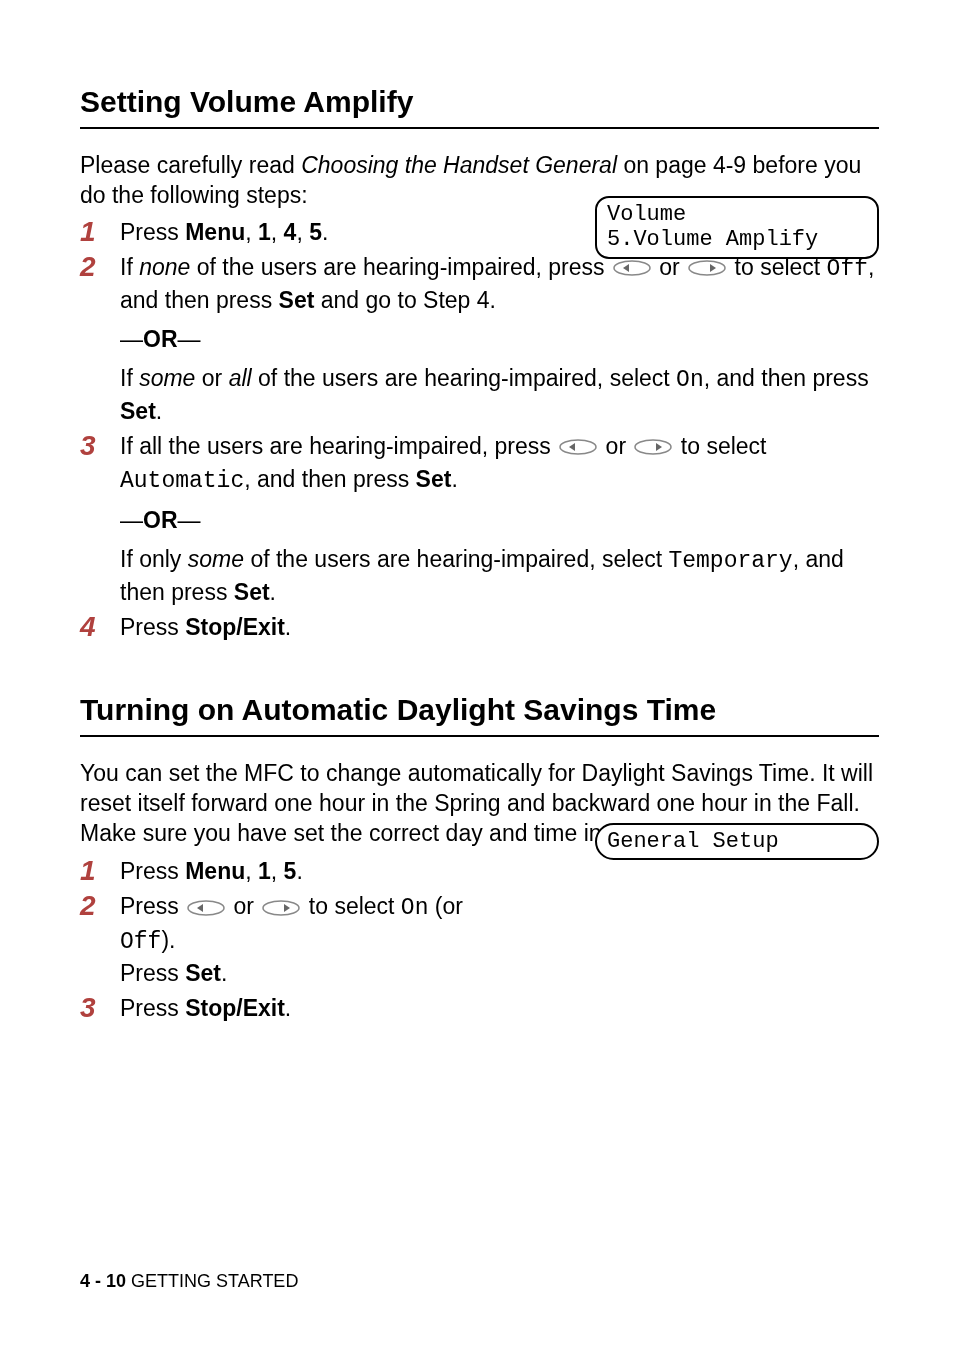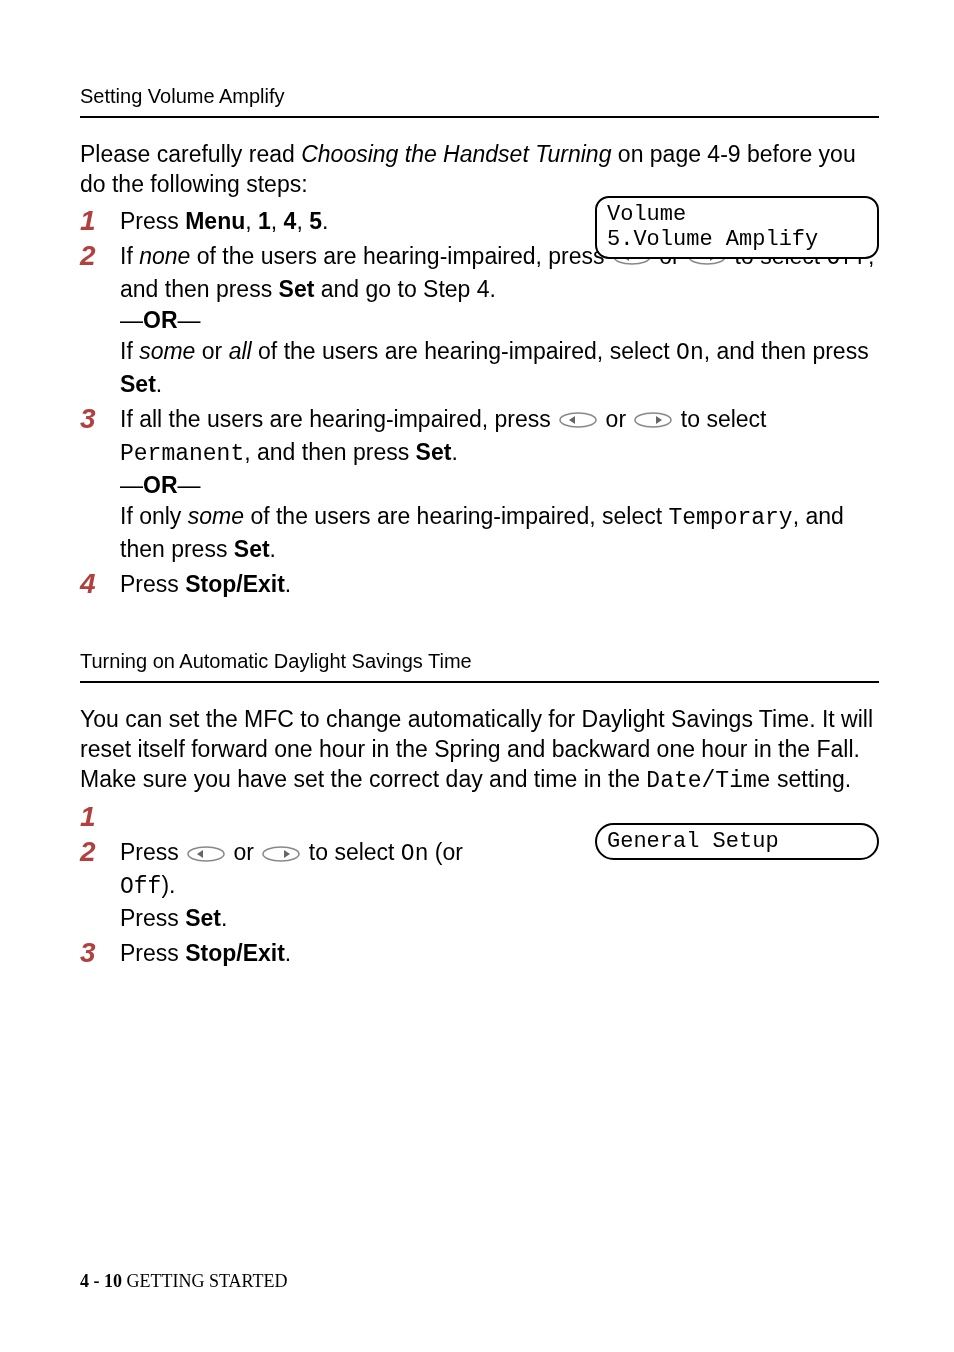--- a/index.html
+++ b/index.html
@@ -9,22 +9,22 @@
     }
     body {
       width: 954px;
       height: 1352px;
       background: white;
       font-family: Arial, Helvetica, sans-serif;
       padding: 85px 75px 50px 80px;
       position: relative;
     }
     .section-heading {
-      font-size: 20px;
-      font-weight: normal;
+      font-size: 30px;
+      font-weight: bold;
       border-bottom: 2px solid #000;
       padding-bottom: 8px;
       margin-bottom: 22px;
     }
     .intro-text {
       font-size: 23px;
       line-height: 1.3;
       margin-bottom: 6px;
     }
     .italic {
@@ -71,36 +71,35 @@
     .display-box-1 {
       right: 75px;
       top: 196px;
     }
     .display-box-2 {
       right: 75px;
       top: 823px;
       border-radius: 22px;
     }
     .or-text {
-      margin: 0 0;
+      margin: 8px 0;
     }
     .section-gap {
       margin-top: 50px;
     }
     .nav-icon {
       display: inline-block;
       vertical-align: middle;
       margin: 0 2px;
     }
     .footer {
       position: absolute;
       bottom: 60px;
       left: 80px;
       font-size: 18px;
-      font-family: Liberation Serif, serif;
     }
     .footer-page {
       font-weight: bold;
     }
     .step1-limited {
       max-width: 380px;
     }
     .step2a-limited {
       max-width: 370px;
     }
@@ -109,21 +108,21 @@
 <body>
 
 <h2 class="section-heading">Setting Volume Amplify</h2>
 
 <div class="display-box display-box-1">
   <div>Volume</div>
   <div>5.Volume Amplify</div>
 </div>
 
 <p class="intro-text">
-  <span>Please carefully read </span><span class="italic">Choosing the Handset Turning</span><span> on page 4-9 before you do the following steps:</span>
+  <span>Please carefully read </span><span class="italic">Choosing the Handset General</span><span> on page 4-9 before you do the following steps:</span>
 </p>
 
 <ol class="step-list">
   <li class="step-item">
     <div class="step-number">1</div>
     <div class="step-body step1-limited">
       <span>Press </span><span class="bold">Menu</span><span>, </span><span class="bold">1</span><span>, </span><span class="bold">4</span><span>, </span><span class="bold">5</span><span>.</span>
     </div>
   </li>
   <li class="step-item">
@@ -147,21 +146,21 @@
   <li class="step-item">
     <div class="step-number">3</div>
     <div class="step-body">
       <div>
         <span>If all the users are hearing-impaired, press </span><span class="nav-icon"><svg width="38" height="16" viewBox="0 0 38 16">
               <ellipse cx="19" cy="8" rx="18" ry="7" fill="none" stroke="#888" stroke-width="1.5"></ellipse>
               <path d="M 10 8 L 16 4 L 16 12 Z" fill="#666"></path>
             </svg></span><span> or </span><span class="nav-icon"><svg width="38" height="16" viewBox="0 0 38 16">
               <ellipse cx="19" cy="8" rx="18" ry="7" fill="none" stroke="#888" stroke-width="1.5"></ellipse>
               <path d="M 28 8 L 22 4 L 22 12 Z" fill="#666"></path>
-            </svg></span><span> to select </span><span class="mono">Permanent</span><span>, and then press </span><span class="bold">Set</span><span>.</span>
+            </svg></span><span> to select </span><span class="mono">Automatic</span><span>, and then press </span><span class="bold">Set</span><span>.</span>
       </div>
       <div class="or-text">—<span class="bold">OR</span>—</div>
       <div>
         <span>If only </span><span class="italic">some</span><span> of the users are hearing-impaired, select </span><span class="mono">Temporary</span><span>, and then press </span><span class="bold">Set</span><span>.</span>
       </div>
     </div>
   </li>
   <li class="step-item">
     <div class="step-number">4</div>
     <div class="step-body">
@@ -176,20 +175,23 @@
   <div>General Setup</div>
 </div>
 
 <p class="intro-text">
   <span>You can set the MFC to change automatically for Daylight Savings Time. It will reset itself forward one hour in the Spring and backward one hour in the Fall. Make sure you have set the correct day and time in the </span><span class="mono">Date/Time</span><span> setting.</span>
 </p>
 
 <ol class="step-list">
   <li class="step-item">
     <div class="step-number">1</div>
+    <div class="step-body step1-limited">
+      <span>Press </span><span class="bold">Menu</span><span>, </span><span class="bold">1</span><span>, </span><span class="bold">5</span><span>.</span>
+    </div>
   </li>
   <li class="step-item">
     <div class="step-number">2</div>
     <div class="step-body">
       <div class="step2a-limited">
         <span>Press </span><span class="nav-icon"><svg width="38" height="16" viewBox="0 0 38 16">
               <ellipse cx="19" cy="8" rx="18" ry="7" fill="none" stroke="#888" stroke-width="1.5"></ellipse>
               <path d="M 10 8 L 16 4 L 16 12 Z" fill="#666"></path>
             </svg></span><span> or </span><span class="nav-icon"><svg width="38" height="16" viewBox="0 0 38 16">
               <ellipse cx="19" cy="8" rx="18" ry="7" fill="none" stroke="#888" stroke-width="1.5"></ellipse>

